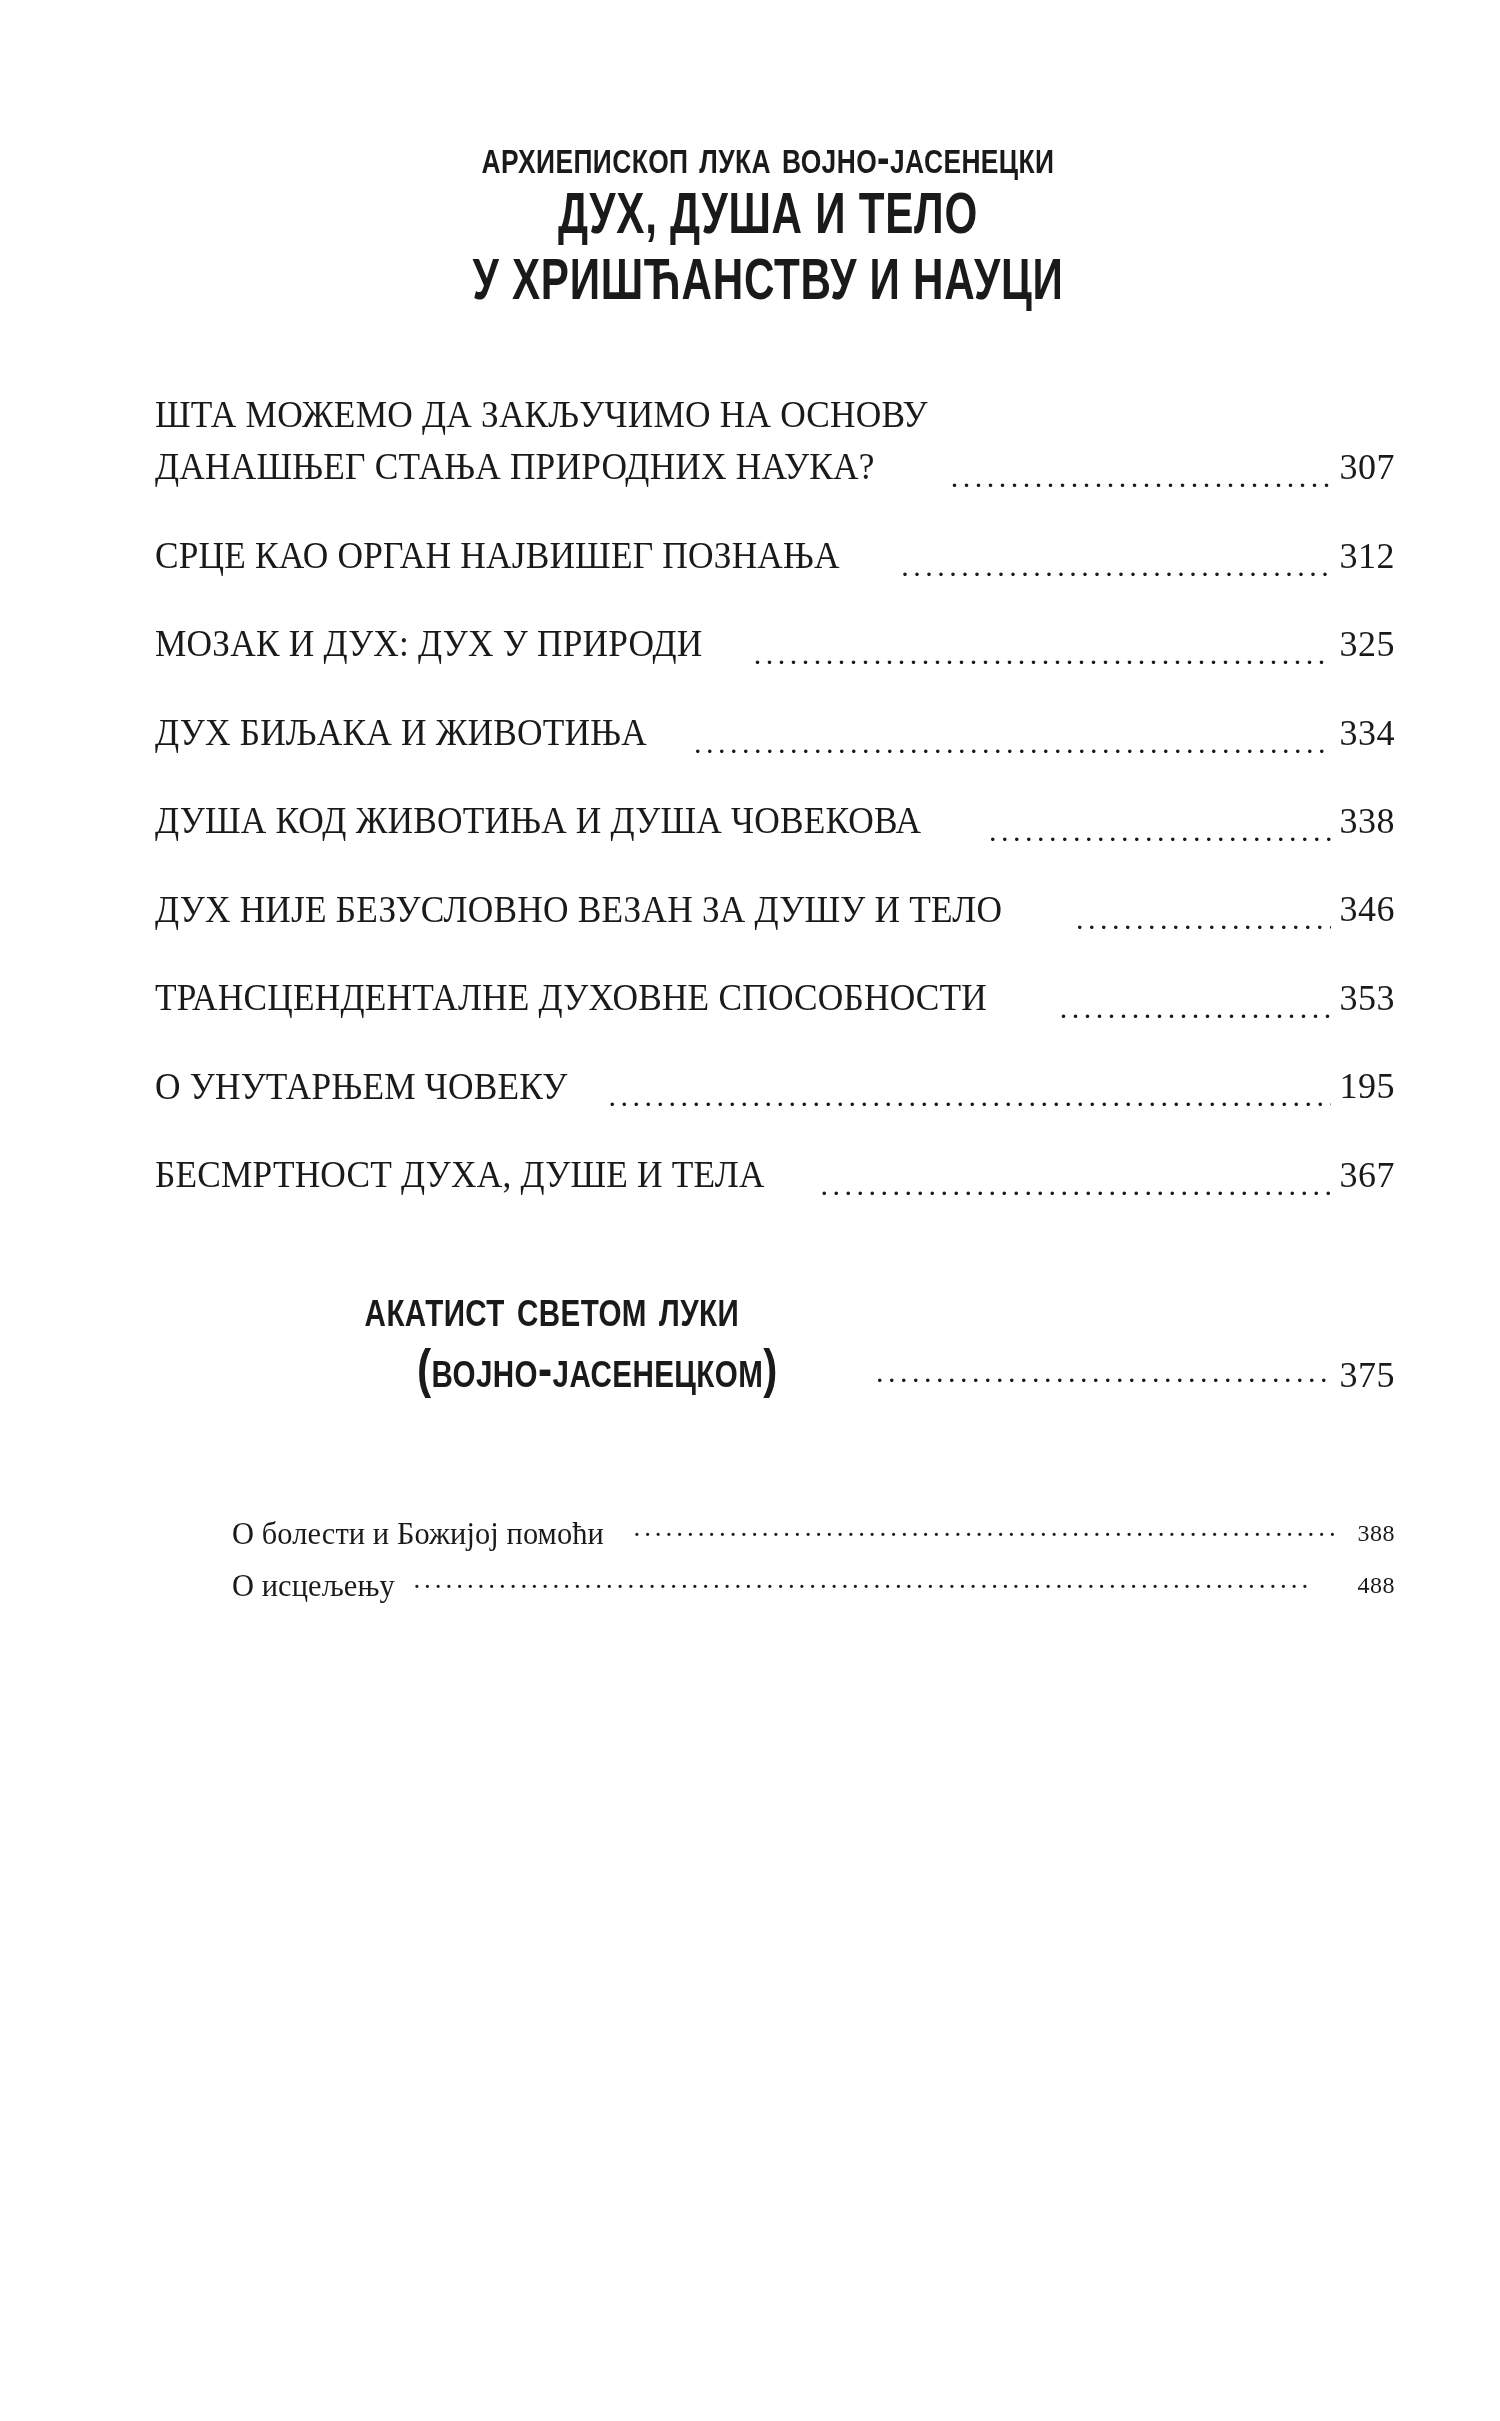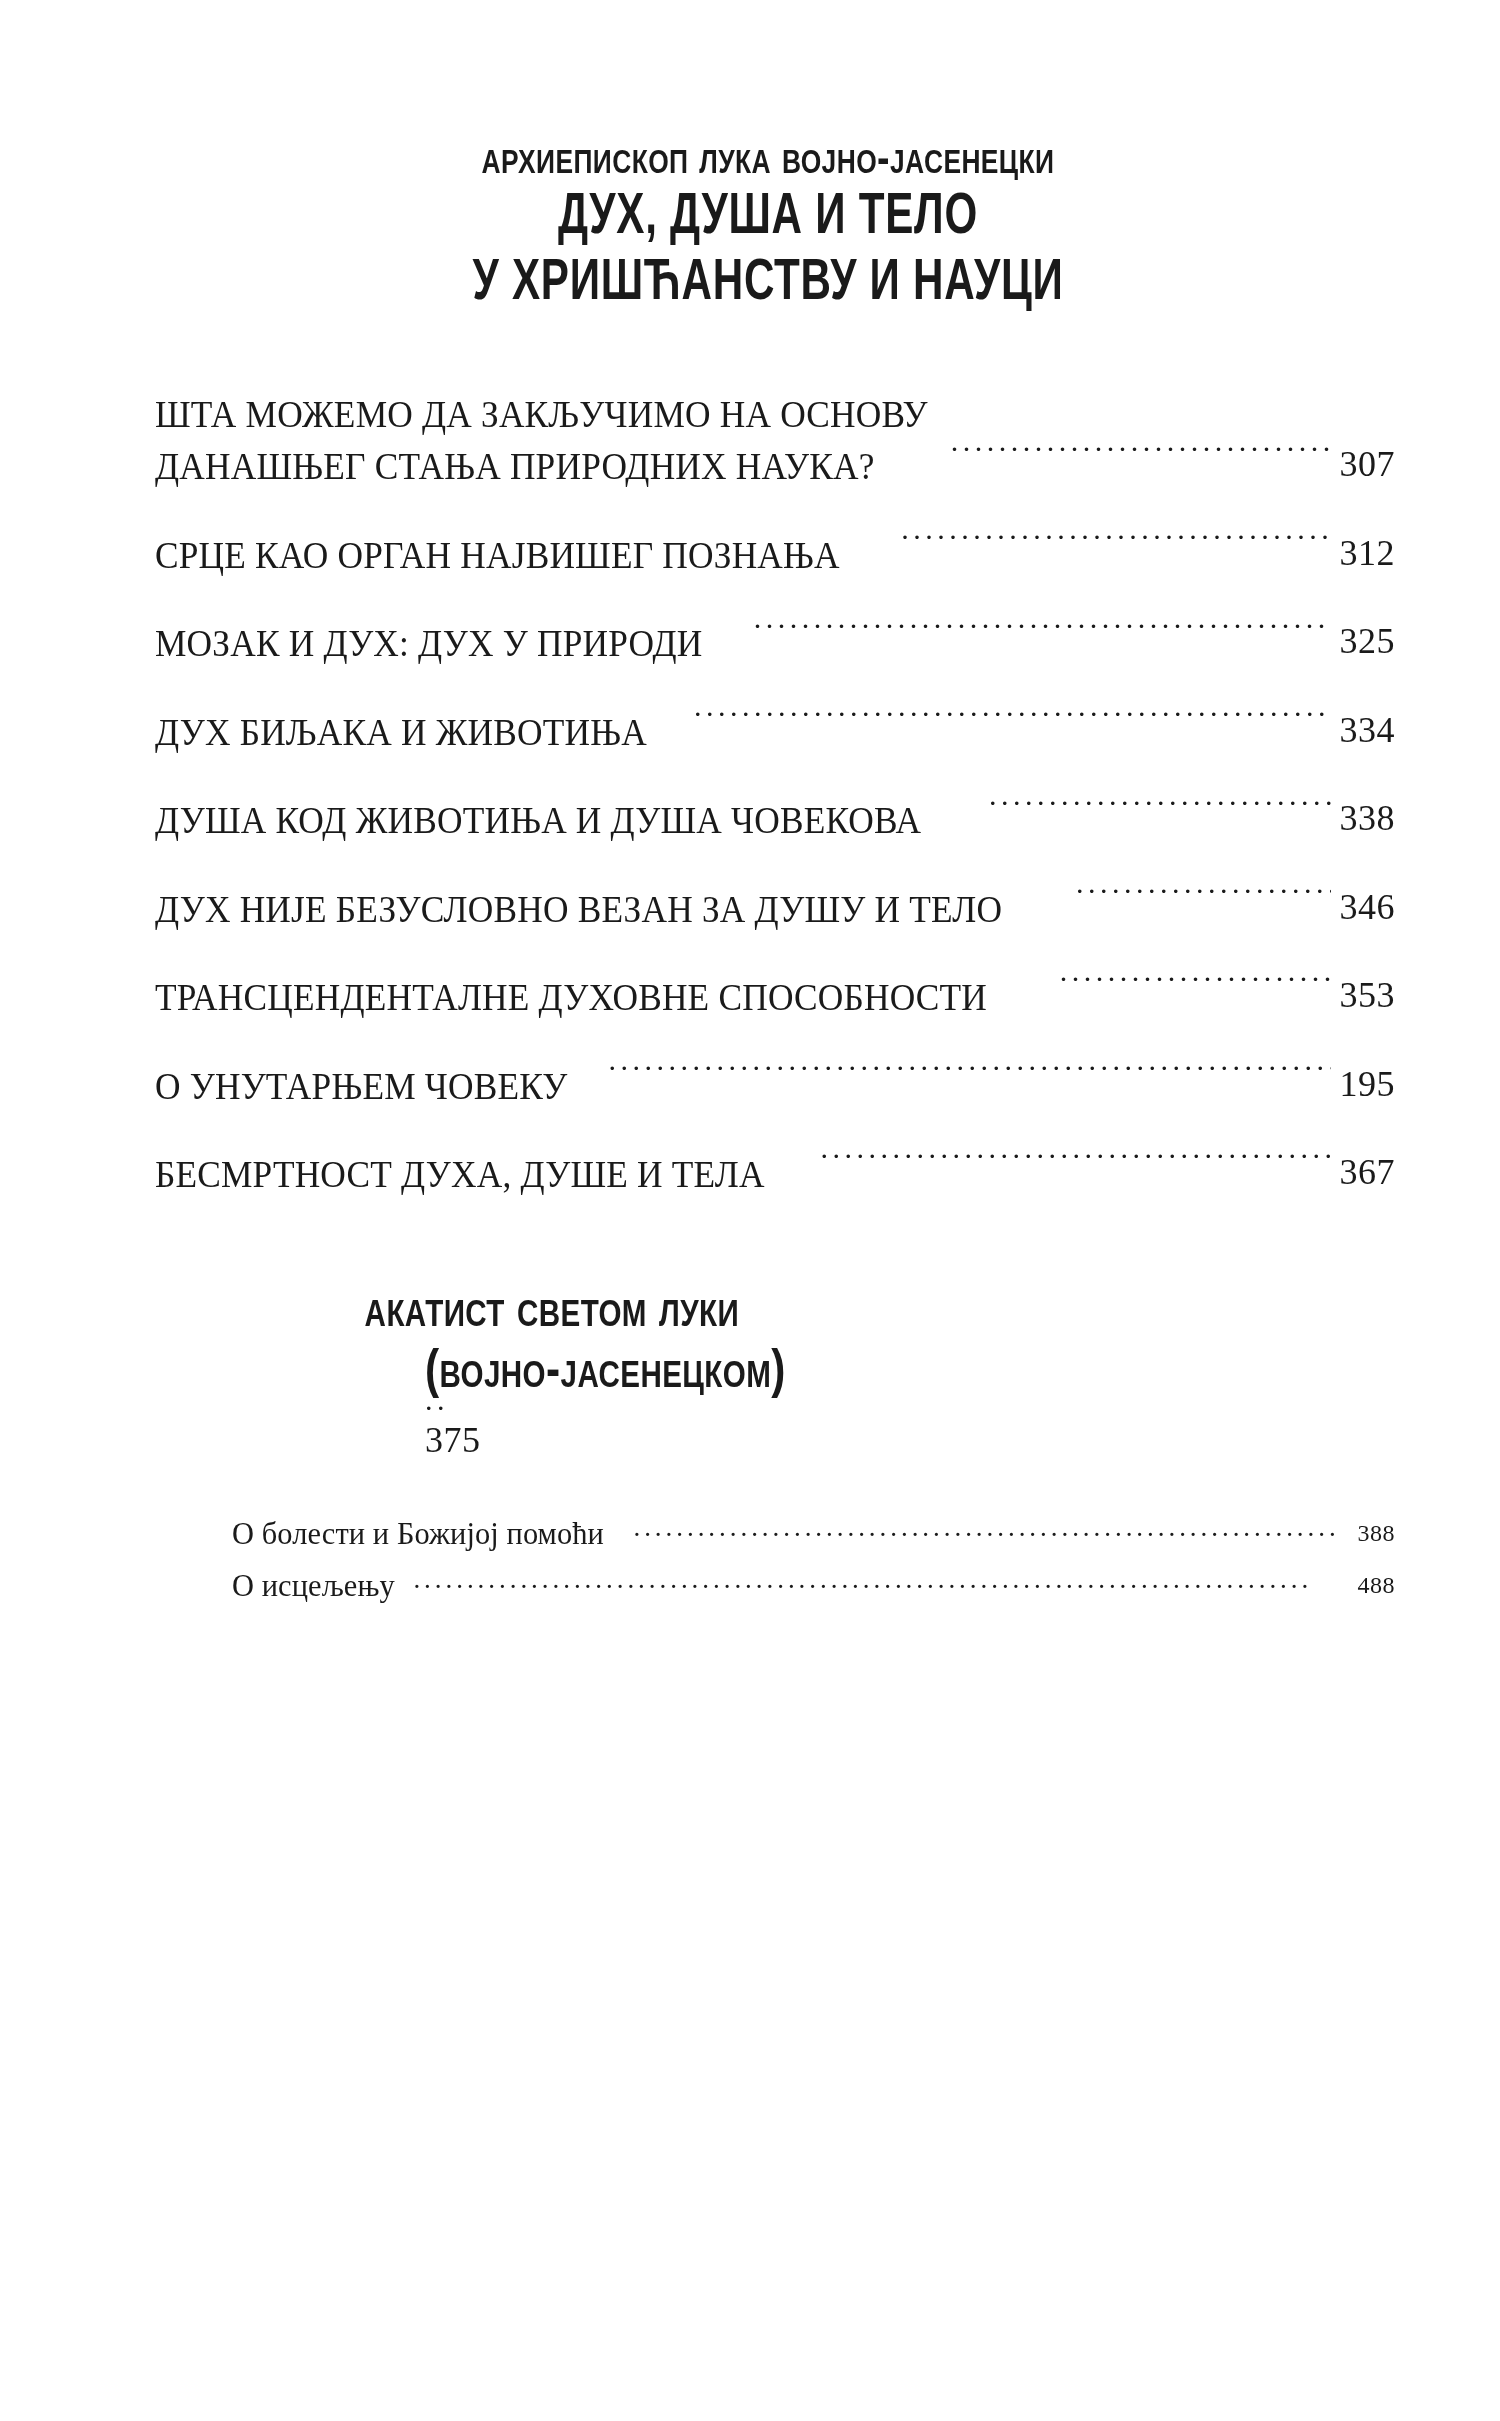--- a/index.html
+++ b/index.html
@@ -63,21 +63,21 @@
     top: 388px;
     width: 1240px;
   }
 
   .toc-entry {
     margin-bottom: 36px;
   }
 
   .toc-row {
     display: flex;
-    align-items: flex-start;
+    align-items: flex-end;
     width: 100%;
   }
 
   .toc-label {
     font-family: "Liberation Serif", "DejaVu Serif", serif;
     font-size: 38px;
     line-height: 1.38;
     letter-spacing: 0.2px;
     white-space: nowrap;
     transform: scaleX(0.93);
@@ -155,21 +155,21 @@
     white-space: nowrap;
     flex: 0 0 auto;
   }
 
   .sh-line-1 {
     display: block;
     text-align: left;
     padding-left: 262px;
   }
 
-  .sh-row { padding-left: 262px; flex-direction: column; }
+  .sh-row { padding-left: 262px; }
 
   .sh-row .leader {
     margin-left: 8px;
     margin-right: 6px;
   }
 
   
   .sub-toc {
     position: absolute;
     left: 232px;

